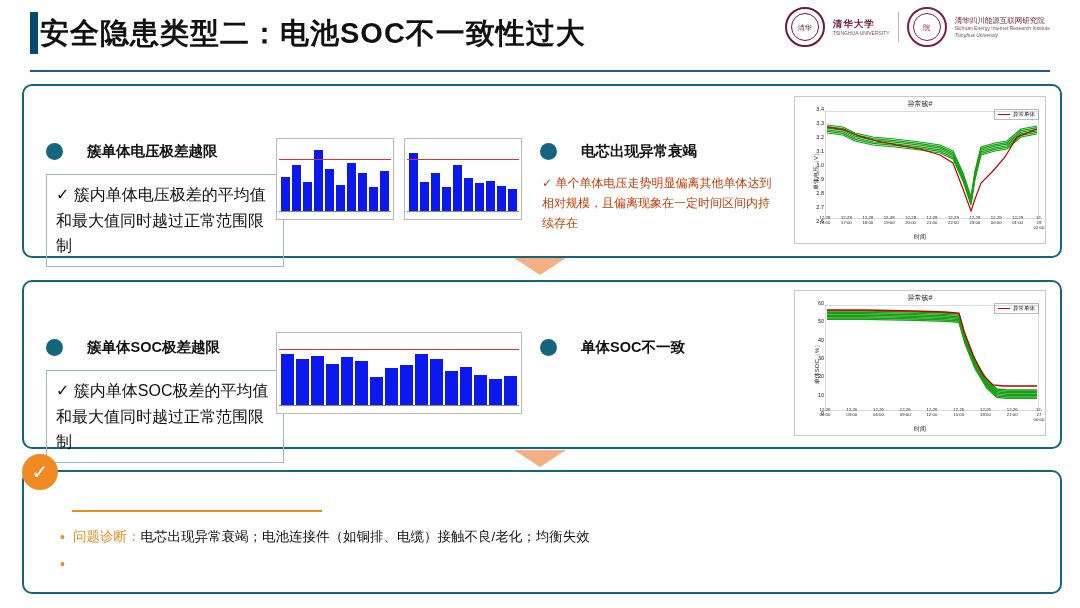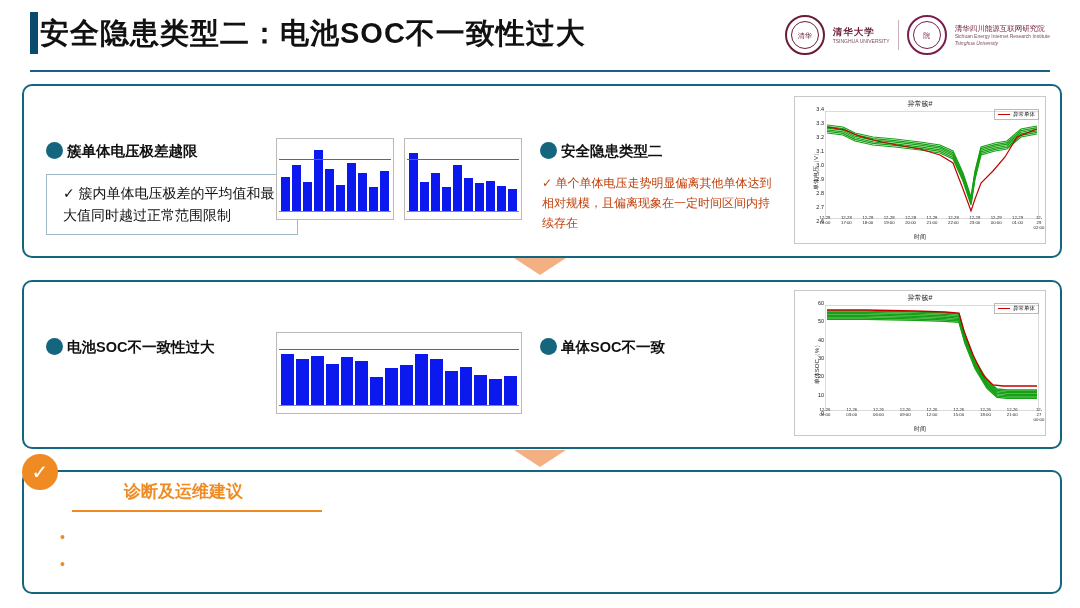--- a/index.html
+++ b/index.html
@@ -18,21 +18,21 @@
   }
   .page-title{
     position:absolute;left:40px;top:14px;
     font-size:29px;font-weight:bold;color:#111;letter-spacing:1px;
     white-space:nowrap;
   }
   .header-rule{
     position:absolute;left:30px;top:70px;width:1020px;height:2px;background:#1c5f86;
   }
   .logos{
-    position:absolute;right:30px;top:12px;height:46px;display:flex;align-items:center;gap:8px;
+    position:absolute;right:30px;top:4px;height:46px;display:flex;align-items:center;gap:8px;
   }
   .seal{
     width:36px;height:36px;border-radius:50%;border:2px solid #6b1b3a;
     display:flex;align-items:center;justify-content:center;
     color:#6b1b3a;font-size:8px;line-height:1;text-align:center;
   }
   .seal.purple{border-color:#7a1f4d;color:#7a1f4d;}
   .seal-inner{width:26px;height:26px;border-radius:50%;border:1px solid currentColor;
     display:flex;align-items:center;justify-content:center;font-size:7px;}
   .logo-text{display:flex;flex-direction:column;justify-content:center;}
@@ -50,29 +50,29 @@
   .panel2{left:22px;top:280px;width:1036px;height:165px;}
   .panel3{left:22px;top:470px;width:1036px;height:120px;border-color:#12667f;}
 
   .feat-head{
     position:absolute;left:18px;top:12px;height:27px;
     background:#cfe0ec;display:flex;align-items:center;padding:0 14px;
     font-size:15.5px;font-weight:bold;color:#123;
     white-space:nowrap;
   }
   .bullet-row{
-    position:absolute;display:flex;align-items:flex-start;gap:4px;
+    position:absolute;display:flex;align-items:center;gap:24px;
   }
   .dot{
     width:17px;height:17px;border-radius:50%;background:#14667f;flex:0 0 auto;
   }
   .bullet-title{font-size:14.5px;font-weight:bold;color:#111;white-space:nowrap;}
   .subbox{
-    position:absolute;border:1px solid #9fb9c8;padding:7px 16px;
-    font-size:14px;line-height:1.6;color:#111;
+    position:absolute;border:1px solid #9fb9c8;padding:7px 9px;
+    font-size:16px;line-height:1.6;color:#111;
   }
   .plain-sub{
     position:absolute;font-size:12px;line-height:1.65;color:#c2410c;
   }
 
   
   .arrow{
     position:absolute;width:0;height:0;
     border-left:26px solid transparent;border-right:26px solid transparent;
     border-top:17px solid #f3b183;
@@ -189,21 +189,21 @@
         <div class="bar" style="height: 46%;"></div>
         <div class="bar" style="height: 38%;"></div>
         <div class="bar" style="height: 34%;"></div>
       </div>
     <div class="limitline" id="p1limit-b" style="bottom: 59.48px;"></div>
     <div class="axis-x"></div>
   </div>
 
   <div class="bullet-row" style="left:516px;top:56px;">
     <div class="dot"></div>
-    <div class="bullet-title">安全隐患类型二</div>
+    <div class="bullet-title">电芯出现异常衰竭</div>
   </div>
   <div class="plain-sub" style="left:518px;top:88px;width:230px;">✓ 单个单体电压走势明显偏离其他单体达到相对规模，且偏离现象在一定时间区间内持续存在</div>
 
   <div class="linechart" style="left:770px;top:10px;width:252px;height:148px;">
     <div class="lc-title">异常簇#</div>
     <div class="lc-legend">
       <span class="lg-line"></span>
       <span>异常单体</span>
     </div>
     <div class="lc-ylabel">单体电压（V）</div>
@@ -244,22 +244,23 @@
       </svg>
   </div>
 </div>
 
 <div class="arrow arrow1"></div>
 
 <div class="panel panel2">
 
   <div class="bullet-row" style="left:22px;top:56px;">
     <div class="dot"></div>
-    <div class="bullet-title">电池SOC不一致性过大</div>
-  </div>
+    <div class="bullet-title">簇单体SOC极差越限</div>
+  </div>
+  <div class="subbox" style="left:22px;top:88px;width:218px;">✓ 簇内单体SOC极差的平均值和最大值同时越过正常范围限制</div>
 
   <div class="barchart" style="left:252px;top:50px;width:246px;height:82px;">
     <div class="bars" id="p2bars">
         <div class="bar" style="height: 78%;"></div>
         <div class="bar" style="height: 70%;"></div>
         <div class="bar" style="height: 74%;"></div>
         <div class="bar" style="height: 62%;"></div>
         <div class="bar" style="height: 72%;"></div>
         <div class="bar" style="height: 66%;"></div>
         <div class="bar" style="height: 42%;"></div>
@@ -321,23 +322,23 @@
         <path d="M2 14.399999999999999 L40 14.399999999999999 L90 15.399999999999999 L120 16.4 L134 17.4 L140 38.4 L150 63.4 L162 83.4 L172 92.4 L182 93.4 L200 93.4 L212 93.4" fill="none" stroke="#16a014" stroke-width="1.4"></path>
         <path d="M2 5 L40 5 L90 6 L120 7 L134 8 L139 26 L148 50 L158 70 L168 80 L178 81 L200 81 L212 81" fill="none" stroke="#c00000" stroke-width="1.3"></path>
       </svg>
   </div>
 </div>
 
 <div class="arrow arrow2"></div>
 
 <div class="panel panel3">
   <div class="check-circle">✓</div>
-  <div class="p3-title">诊断及运维建议</div>
   <div class="p3-underline"></div>
   <div class="p3-list" id="p3list">
       <div class="p3-item">
         <span class="p3-dot">•</span>
+        <span><span class="p3-key">问题诊断：</span>电芯出现异常衰竭；电池连接件（如铜排、电缆）接触不良/老化；均衡失效</span>
       </div>
       <div class="p3-item">
         <span class="p3-dot">•</span>
       </div>
     </div>
 </div>
 
 </body></html>

